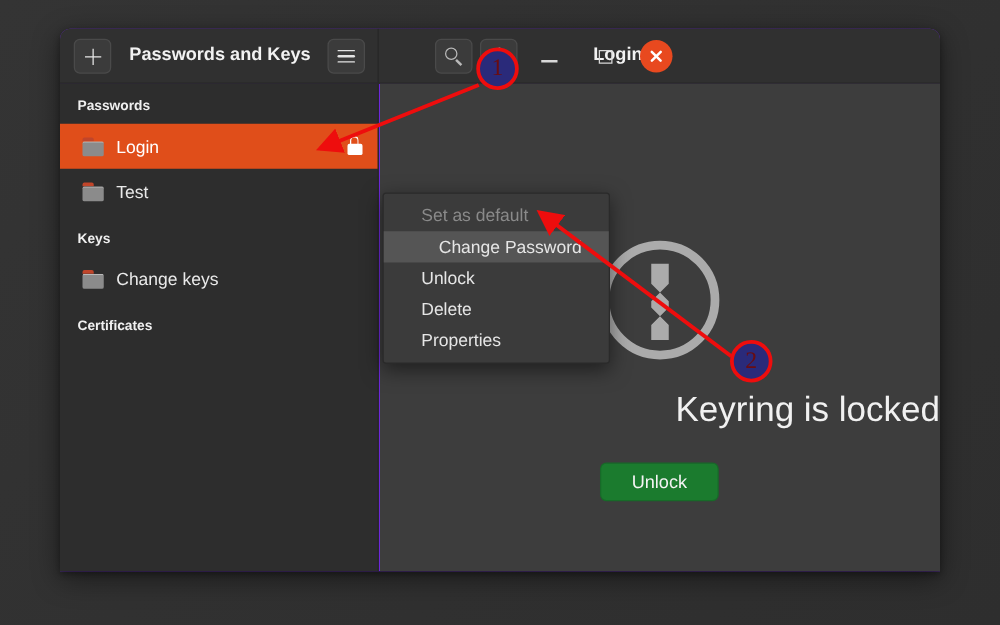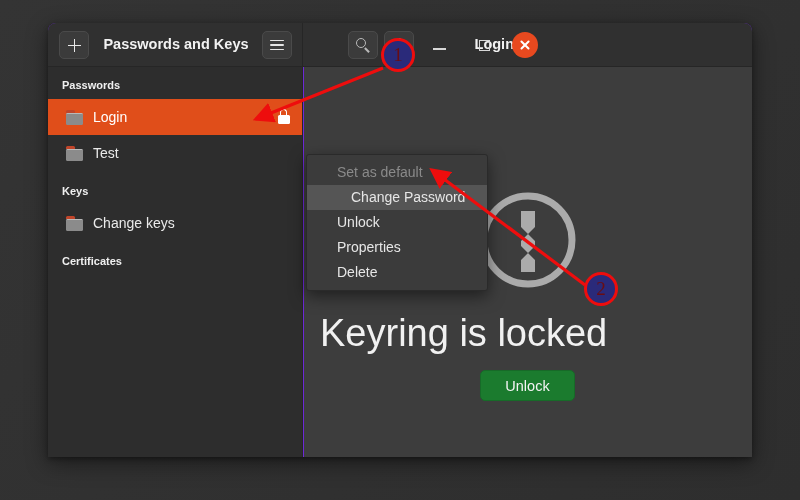--- a/index.html
+++ b/index.html
@@ -236,24 +236,23 @@
   }
   .keyring-icon {
     position: absolute;
     left: 169px; top: 118px;
     width: 110px; height: 110px;
   }
   .empty-title {
     position: absolute;
     left: 0; top: 245px;
     width: 448px;
-    text-align: left;
+    text-align: right;
     color: #f1f1f1;
-    font-size: 38px;
-    margin-left: 16px;
+    font-size: 28px;
   }
   .unlock-btn {
     position: absolute;
     left: 176px; top: 303px;
     width: 95px; height: 31px;
     background: #1b7b2e;
     border: 1px solid #176a28;
     border-radius: 5px;
     color: #f4f4f4;
     font-size: 14.5px;
@@ -413,22 +412,22 @@
 
       <div class="empty-title">Keyring is locked</div>
 
       <div class="unlock-btn">Unlock</div>
     </div>
 
     <div class="ctx-menu">
       <div class="ctx-item disabled">Set as default</div>
       <div class="ctx-item highlight">Change Password</div>
       <div class="ctx-item">Unlock</div>
+      <div class="ctx-item">Delete</div>
       <div class="ctx-item">Properties</div>
-      <div class="ctx-item">Delete</div>
     </div>
   </div>
 
   <div class="annot-layer">
     <svg width="800" height="500">
       <defs>
         <marker id="ah" viewBox="0 0 12 12" refX="10" refY="6" markerWidth="6.5" markerHeight="6.5" orient="auto-start-reverse">
           <path d="M 0 0 L 12 6 L 0 12 z" fill="#ee0d0d"></path>
         </marker>
       </defs>

